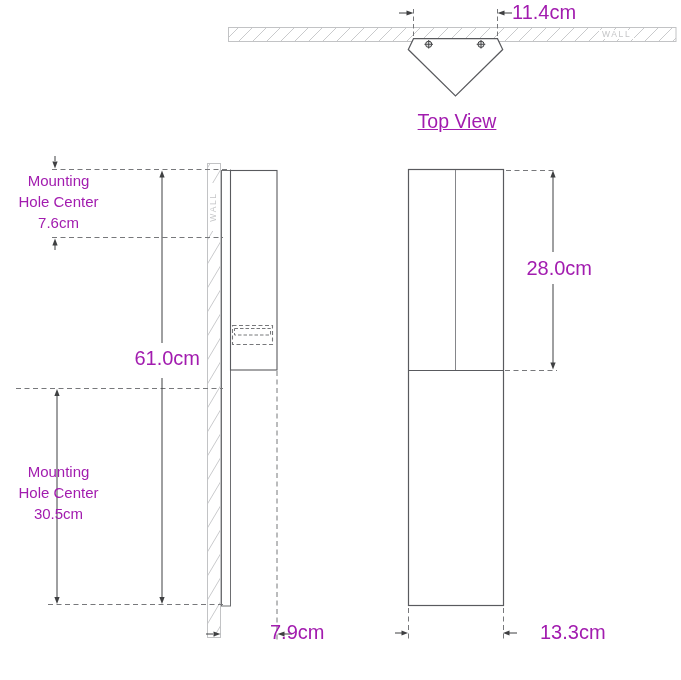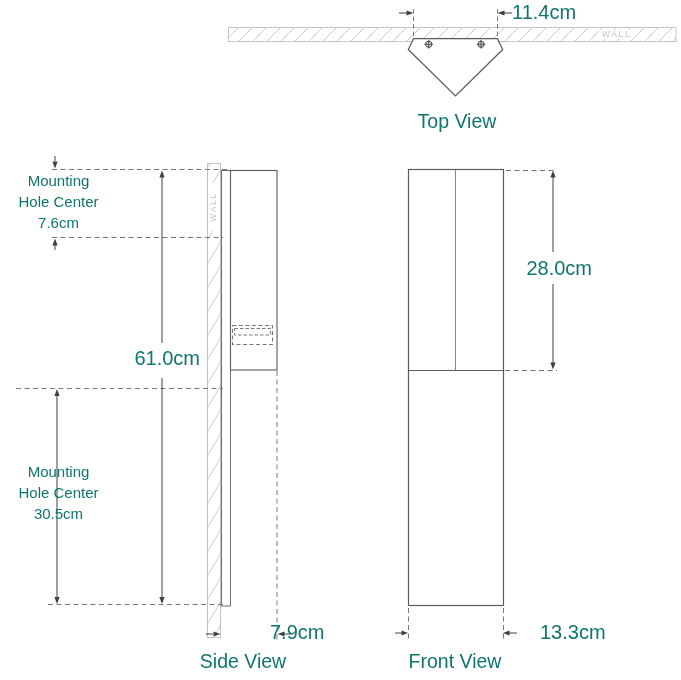--- a/index.html
+++ b/index.html
@@ -7,21 +7,21 @@
     position:relative;
     width:681px;height:680px;
     background:#ffffff;
     font-family:"Liberation Sans", sans-serif;
     color:#3b3c3e;
     overflow:hidden;
   }
   svg{position:absolute;left:0;top:0;}
   .label{
     position:absolute;
-    color:#0f766e;
+    color:#a21caf;
     white-space:nowrap;
     line-height:1.05;
   }
   .dim{font-size:20px;}
   .view-title{font-size:19.5px;text-align:center;}
   .mount-block{
     font-size:15px;
     line-height:21px;
     text-align:center;
     white-space:normal;
@@ -163,38 +163,36 @@
         <line x1="395" y1="633" x2="402" y2="633" stroke-width="1"></line>
         <polygon points="408,633 401.5,630.4 401.5,635.6" stroke="none"></polygon>
         <polygon points="503,633 509.5,630.4 509.5,635.6" stroke="none"></polygon>
         <line x1="509" y1="633" x2="517" y2="633" stroke-width="1"></line>
       </g>
     </g>
   </svg>
 
   <div class="label dim" style="left:512px;top:2px;">11.4cm</div>
   <span class="label wall-word" style="left:599px;top:30px;">WALL</span>
-  <div class="label view-title" style="left:407px;top:111px;width:100px;">Top View</div>
+  <div class="label view-title" style="left:407px;top:111px;width:100px;text-decoration:underline;">Top View</div>
 
   <span class="wall-word-vert">WALL</span>
 
   <div class="label mount-block" style="left:0px;top:170px;width:117px;">
     <span>Mounting</span><br>
     <span>Hole Center</span><br>
     <span>7.6cm</span>
   </div>
 
   <div class="label dim center" style="left:124px;top:348px;width:76px;">61.0cm</div>
 
   <div class="label mount-block" style="left:0px;top:461px;width:117px;">
     <span>Mounting</span><br>
     <span>Hole Center</span><br>
     <span>30.5cm</span>
   </div>
 
   <div class="label dim" style="left:270px;top:622px;">7.9cm</div>
-  <div class="label view-title" style="left:194px;top:651px;width:98px;">Side View</div>
 
   <div class="label dim center" style="left:514px;top:258px;width:78px;">28.0cm</div>
   <div class="label dim" style="left:540px;top:622px;">13.3cm</div>
-  <div class="label view-title" style="left:402px;top:651px;width:106px;">Front View</div>
 
 </div>
 
 </body></html>

